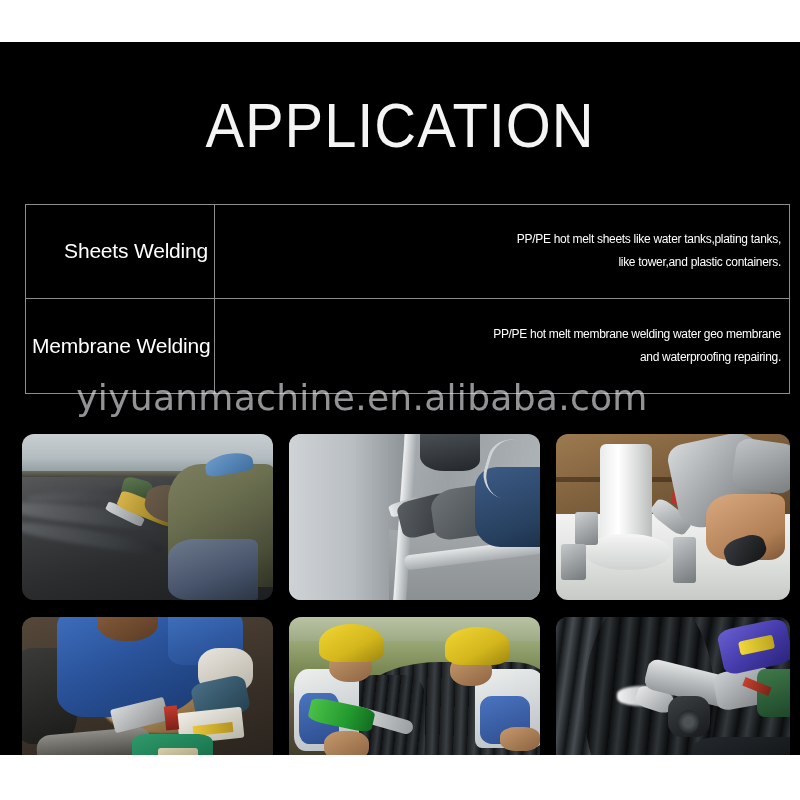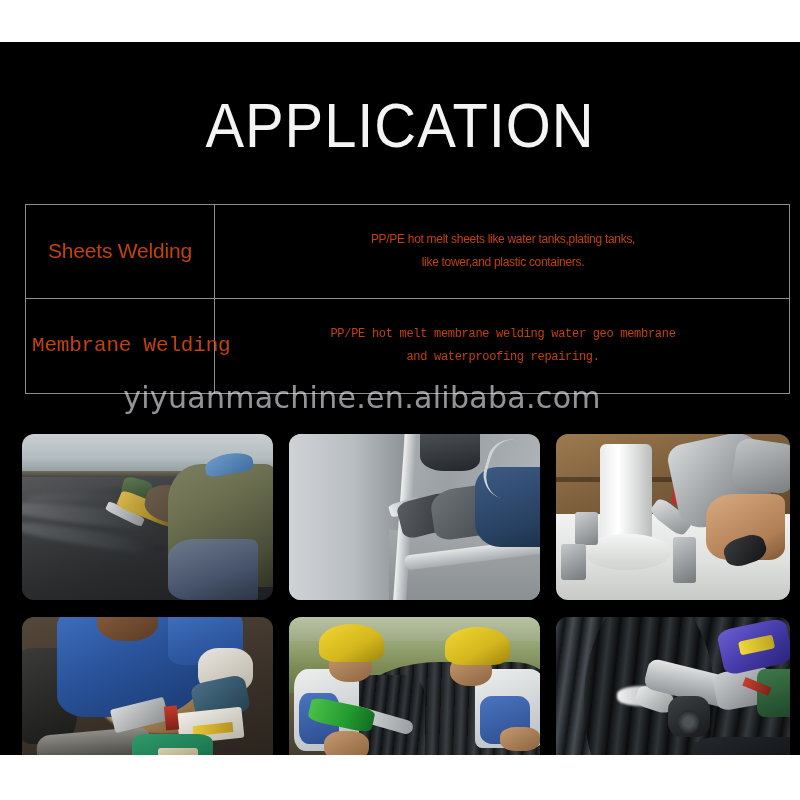--- a/index.html
+++ b/index.html
@@ -41,42 +41,42 @@
   .app-table {
     position:absolute;
     left:25px; top:162px;
     width:765px; height:190px;
     border:1px solid #8d8d8d;
     border-collapse:collapse;
     table-layout:fixed;
   }
   .app-table td {
     border:1px solid #8d8d8d;
-    color:#c2410c;
+    color:#ffffff;
     vertical-align:middle;
-    text-align:center;
+    text-align:right;
     padding:4px 6px;
   }
   td.cat {
     width:189px;
     font-size:21px;
     line-height:26px;
     letter-spacing:-0.2px;
     white-space:nowrap;
   }
   td.desc {
     font-size:12px;
     line-height:23px;
     letter-spacing:-0.3px;
     padding-left:10px;
     padding-right:8px;
   }
   tr.r1 { height:63px; }
   tr.r2 { height:63px; }
-  tr.r3 { height:64px;font-family:Liberation Mono, monospace; }
+  tr.r3 { height:64px; }
   td.desc.wide { font-size:16.2px; white-space:nowrap; letter-spacing:-0.45px; }
 
   
   .grid {
     position:absolute;
     left:22px; top:392px;
     width:768px; height:355px;
   }
   .photo {
     position:absolute;
@@ -329,21 +329,21 @@
               background:linear-gradient(90deg,#c4402c,#7c2418); transform:rotate(22deg); }
   .s6-dark  { left:58%; top:70%; width:46%; height:32%;
               background:linear-gradient(160deg,#24282c,#0a0c0e); border-radius:24% 8% 0 0; }
 
   
   .watermark {
     position:absolute;
     left:0; top:381px;
     width:724px;
     text-align:center;
-    font-size:30px;
+    font-size:36px;
     line-height:34px;
     font-weight:400;
     color:rgba(236,238,240,0.62);
     letter-spacing:0.3px;
     white-space:nowrap;
     pointer-events:none;
     font-family:"DejaVu Sans", sans-serif;
   }
 </style>
 </head>

